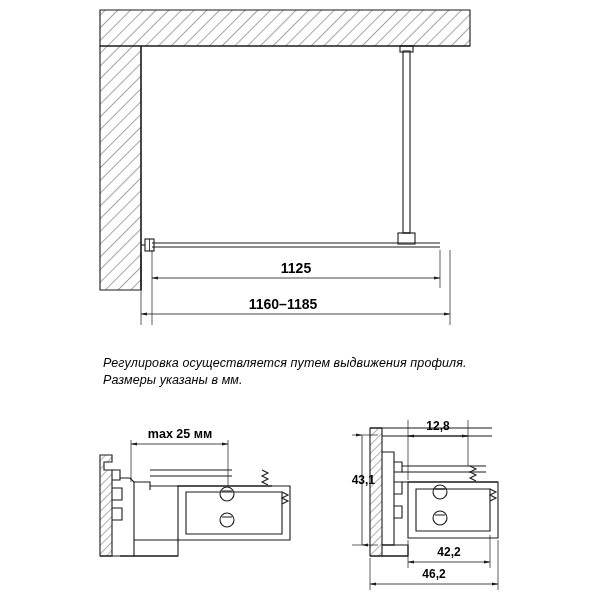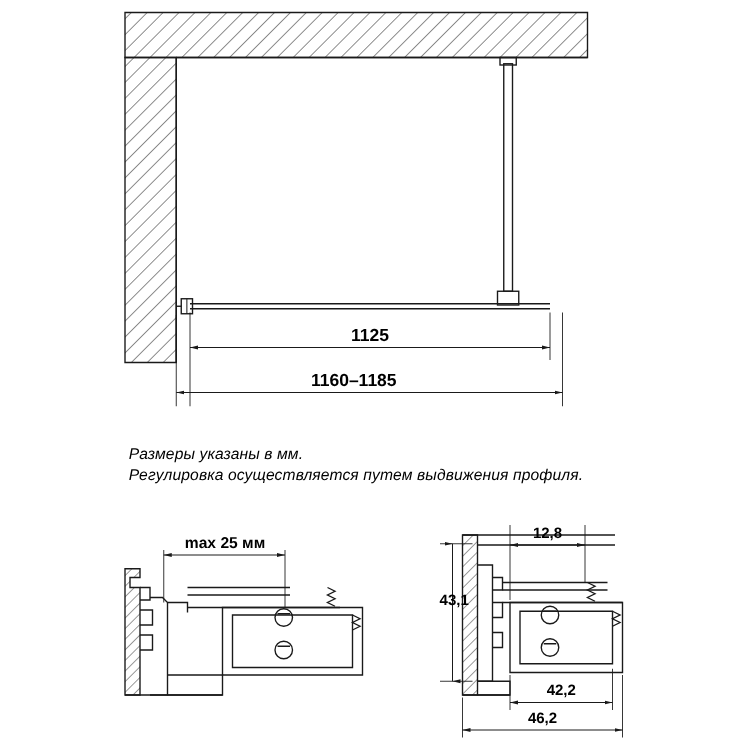--- a/index.html
+++ b/index.html
@@ -203,17 +203,17 @@
 
     <g>
       <line x1="370" y1="558" x2="370" y2="590" stroke="#1a1a1a" stroke-width="0.7"></line>
       <line x1="498" y1="540" x2="498" y2="590" stroke="#1a1a1a" stroke-width="0.7"></line>
       <line x1="370" y1="584" x2="498" y2="584" stroke="#1a1a1a" stroke-width="0.8" marker-start="url(#arrowR)" marker-end="url(#arrowL)"></line>
       <text class="dimtext" x="434" y="578" font-size="12" font-weight="bold" text-anchor="middle">46,2</text>
     </g>
   </svg>
 
   <div class="note">
+    <div>Регулировка осуществляется путем выдвижения профиля.</div>
     <div>Размеры указаны в мм.</div>
-    <div>Регулировка осуществляется путем выдвижения профиля.</div>
   </div>
 
 </div>
 
 </body></html>

